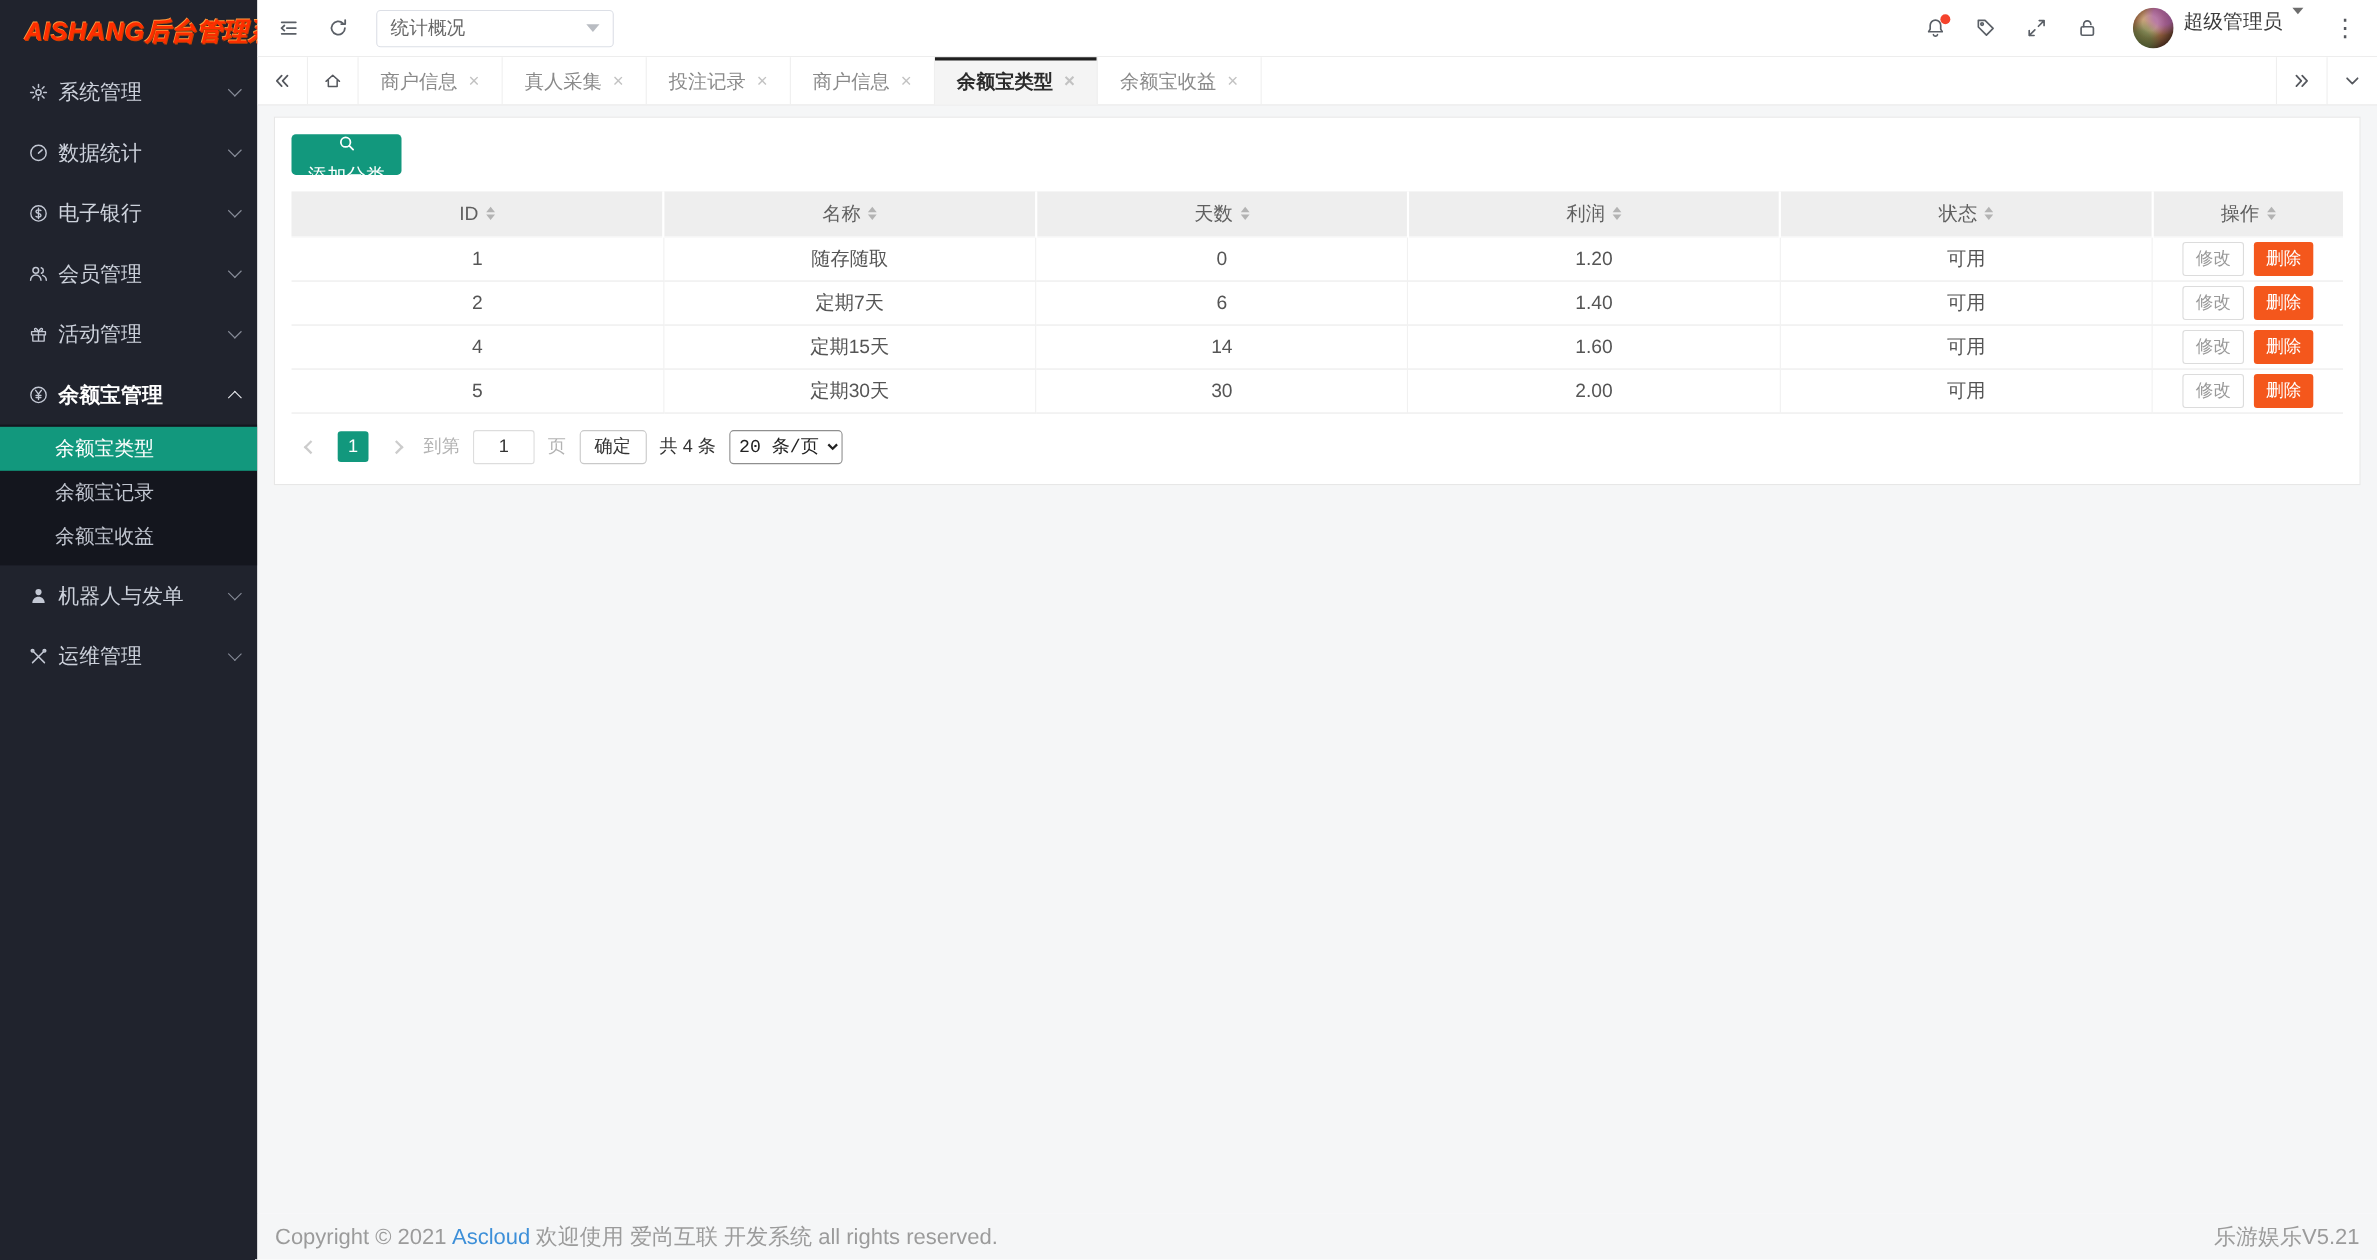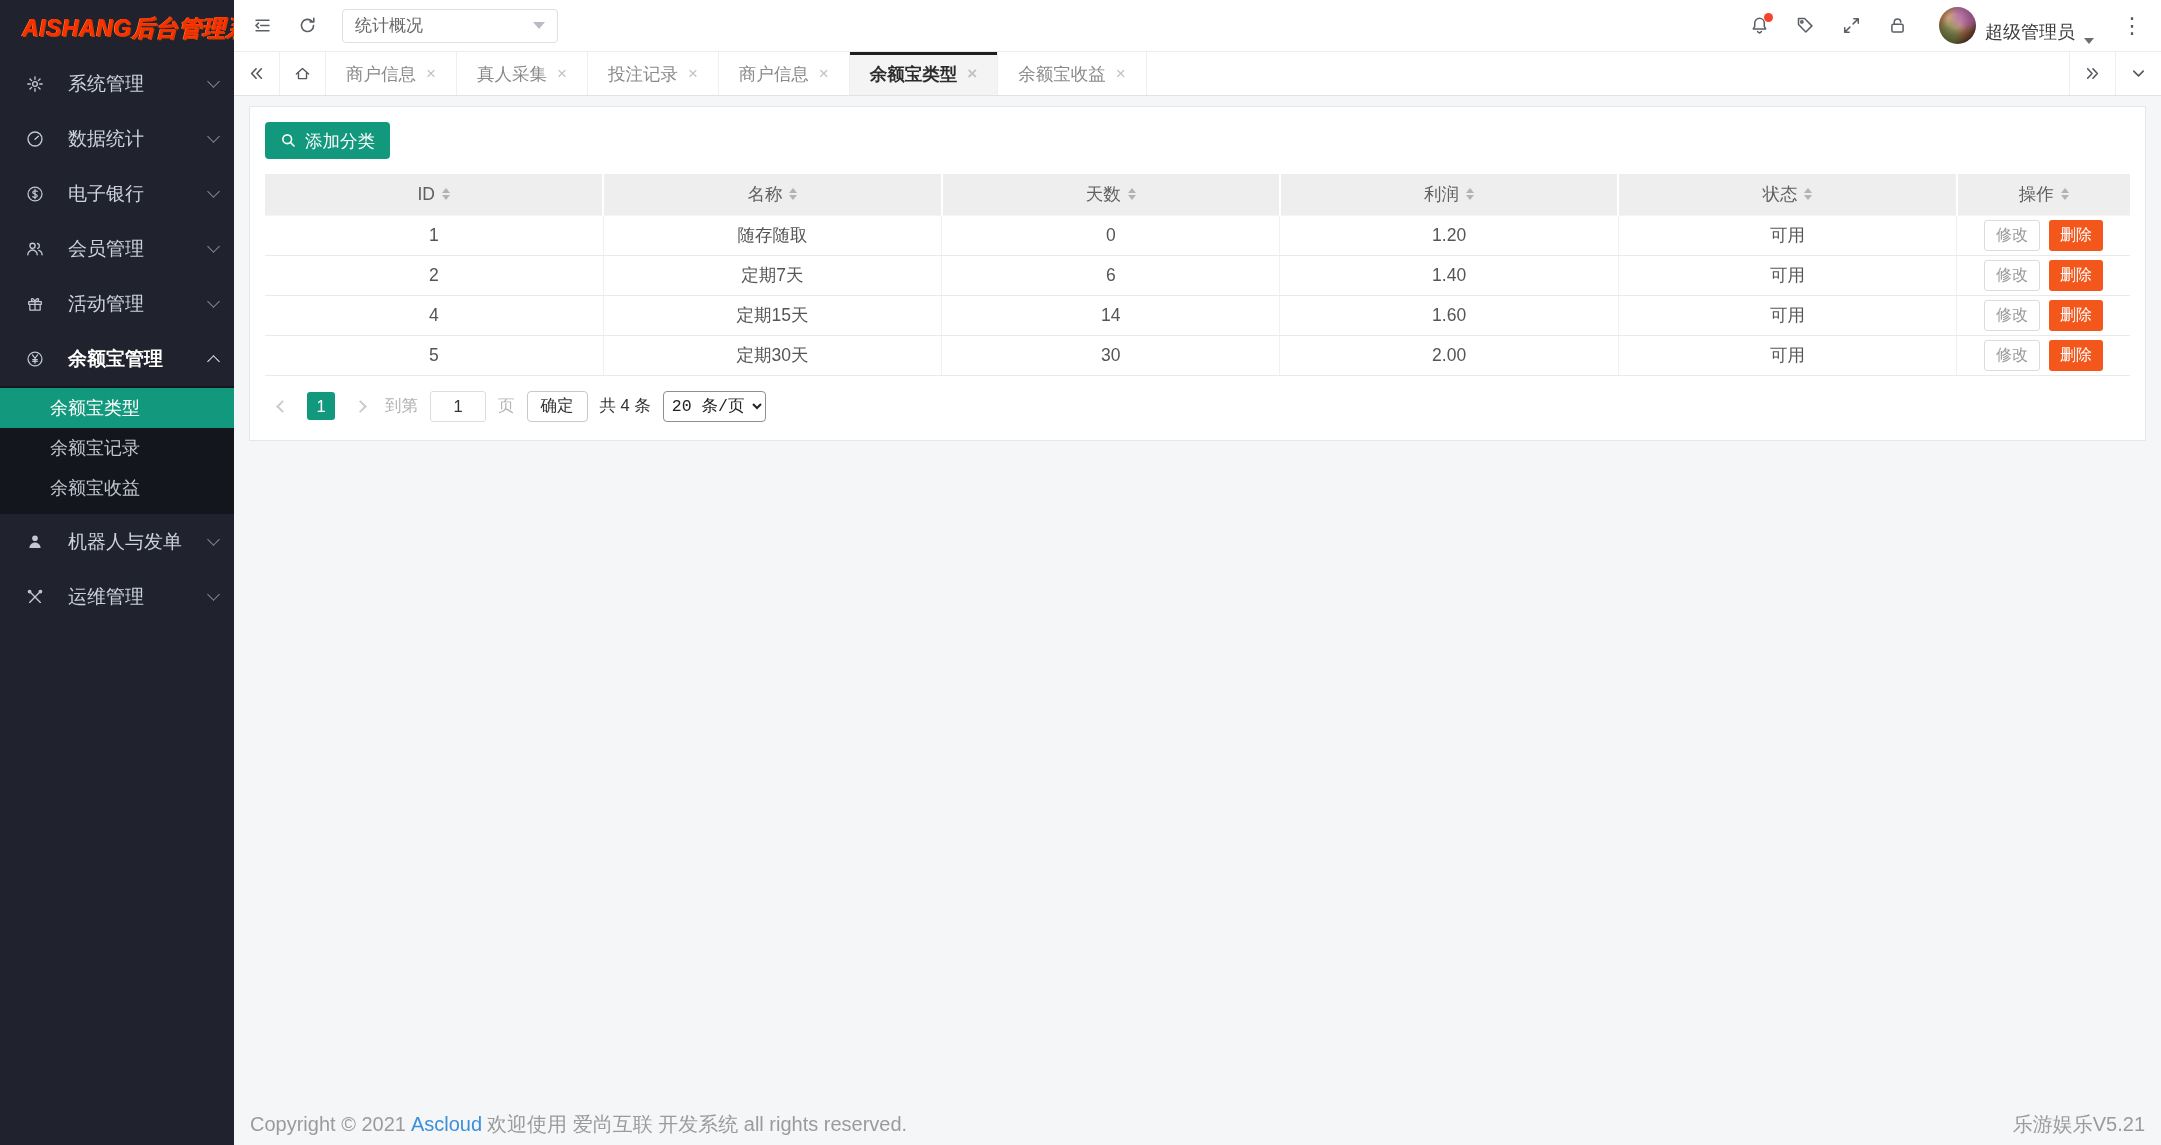--- a/index.html
+++ b/index.html
@@ -7,21 +7,21 @@
   body { display:flex; font-family:"Liberation Sans","DejaVu Sans",sans-serif; background:#fff; }
 
   
   .sidebar { width:234px; flex-shrink:0; background:#20232d; height:100%; display:flex; flex-direction:column; }
   .logo { height:56px; display:flex; align-items:center; padding-left:22px; }
   .logo span { font-size:23px; font-weight:800; font-style:italic; color:#ff2d00; letter-spacing:.5px;
                text-shadow:1px 1px 0 #c93f00, -0.5px -0.5px 0 #ff9a3c; white-space:nowrap; }
   .menu { flex:1; overflow:hidden; }
   .menu-item { height:55px; display:flex; align-items:center; padding:0 16px 0 26px; color:#cdd2dc; cursor:pointer; }
   .menu-item .mi-icon { width:18px; height:18px; display:inline-flex; align-items:center; justify-content:center; color:#c3c8d4; }
-  .menu-item .mi-label { font-size:19px; margin-left:24px; flex:1; white-space:nowrap; }
+  .menu-item .mi-label { font-size:19px; margin-left:9px; flex:1; white-space:nowrap; }
   .menu-item.expanded { color:#fff; }
   .menu-item.expanded .mi-label { font-weight:700; }
   .chev { width:9px; height:9px; border-right:1.8px solid #868b97; border-bottom:1.8px solid #868b97; transform:rotate(45deg); margin-top:-4px; }
   .chev.up { transform:rotate(225deg); margin-top:5px; border-color:#e8eaee; }
   .submenu { background:#14161e; padding:2px 0 6px 0; }
   .submenu-item { height:40px; display:flex; align-items:center; padding-left:50px; color:#c0c5cf; font-size:18px; cursor:pointer; }
   .submenu-item.active { background:#12987d; color:#fff; }
 
   
   .right-col { flex:1; min-width:0; display:flex; flex-direction:column; height:100%; }
@@ -33,39 +33,39 @@
   .nav-select { width:216px; height:34px; border:1px solid #dcdfe6; border-radius:4px; display:flex; align-items:center; padding:0 12px; color:#666; font-size:17px; cursor:pointer; }
   .nav-select .ns-label { flex:1; }
   .caret-down { width:0; height:0; border-left:6px solid transparent; border-right:6px solid transparent; border-top:7px solid #b9bcc2; }
   .topbar-right { margin-left:auto; display:flex; align-items:center; gap:25px; }
   .bell-dot { position:absolute; top:-2px; right:-3px; width:9px; height:9px; border-radius:50%; background:#f5432c; }
   .avatar { width:37px; height:37px; border-radius:50%; cursor:pointer; flex-shrink:0; margin-left:6px;
             background:
               radial-gradient(circle at 75% 18%, rgba(170,90,200,.55) 0 22%, transparent 45%),
               radial-gradient(circle at 20% 80%, rgba(70,120,60,.5) 0 20%, transparent 45%),
               radial-gradient(circle at 42% 38%, #c9a37b 0 22%, #8a5a3a 45%, #3a2318 78%, #1d110c 100%); }
-  .user-wrap { display:flex; align-items:flex-end; gap:9px; cursor:pointer; }
+  .user-wrap { display:flex; align-items:flex-start; gap:9px; cursor:pointer; }
   .user-name { font-size:18px; color:#3c3c3c; }
   .user-wrap .caret-down { border-top-color:#6d6d6d; border-left-width:5px; border-right-width:5px; border-top-width:6px; }
   .kebab { font-size:22px; color:#55585e; line-height:1; cursor:pointer; padding:0 2px; }
 
   
   .tabbar { height:44px; background:#fff; border-bottom:1px solid #e2e2e2; display:flex; align-items:stretch; flex-shrink:0; }
   .tab-tool { width:46px; display:flex; align-items:center; justify-content:center; color:#55585e; border-right:1px solid #efefef; cursor:pointer; }
   .tab-tool.right { border-right:none; border-left:1px solid #efefef; }
   .tab { display:flex; align-items:center; gap:10px; padding:0 20px; font-size:17.5px; color:#8a8a8a; border-right:1px solid #efefef; cursor:pointer; white-space:nowrap; }
   .tab .tab-close { font-size:17px; color:#c2c2c2; cursor:pointer; line-height:1; }
   .tab.active { background:#f4f4f4; color:#2b2b2b; font-weight:700; box-shadow:inset 0 3px 0 #1f1f1f; }
   .tab-spacer { flex:1; }
 
   
   .content { flex:1; background:#f5f6f7; padding:10px 15px 0 15px; overflow:hidden; }
   .card { background:#fff; border:1px solid #e7e7e7; padding:15px 15px 6px 15px; }
   .add-btn { display:inline-flex; align-items:center; gap:8px; height:37px; padding:0 15px; background:#12987d; color:#fff;
-             border:none; border-radius:4px; font-size:17.5px; cursor:pointer; font-family:inherit; }
+             border:none; border-radius:4px; font-size:17.5px; cursor:pointer; font-family:inherit;flex-direction:column; }
 
   table { width:100%; border-collapse:collapse; margin-top:15px; table-layout:fixed; }
   col.c-op { width:9.3%; }
   thead th { background:#eeeeee; height:41px; font-size:17.5px; font-weight:400; color:#5f5f5f; text-align:center; cursor:pointer; }
   thead th + th { border-left:2px solid #fff; }
   .th-inner { display:inline-flex; align-items:center; gap:7px; }
   .sort { display:inline-flex; flex-direction:column; gap:2px; }
   .sort .s-up { width:0; height:0; border-left:4.5px solid transparent; border-right:4.5px solid transparent; border-bottom:5.5px solid #b3b3b3; }
   .sort .s-dn { width:0; height:0; border-left:4.5px solid transparent; border-right:4.5px solid transparent; border-top:5.5px solid #b3b3b3; }
   tbody td { height:40px; text-align:center; font-size:17.5px; color:#555; border-bottom:1px solid #eaeaea; }

